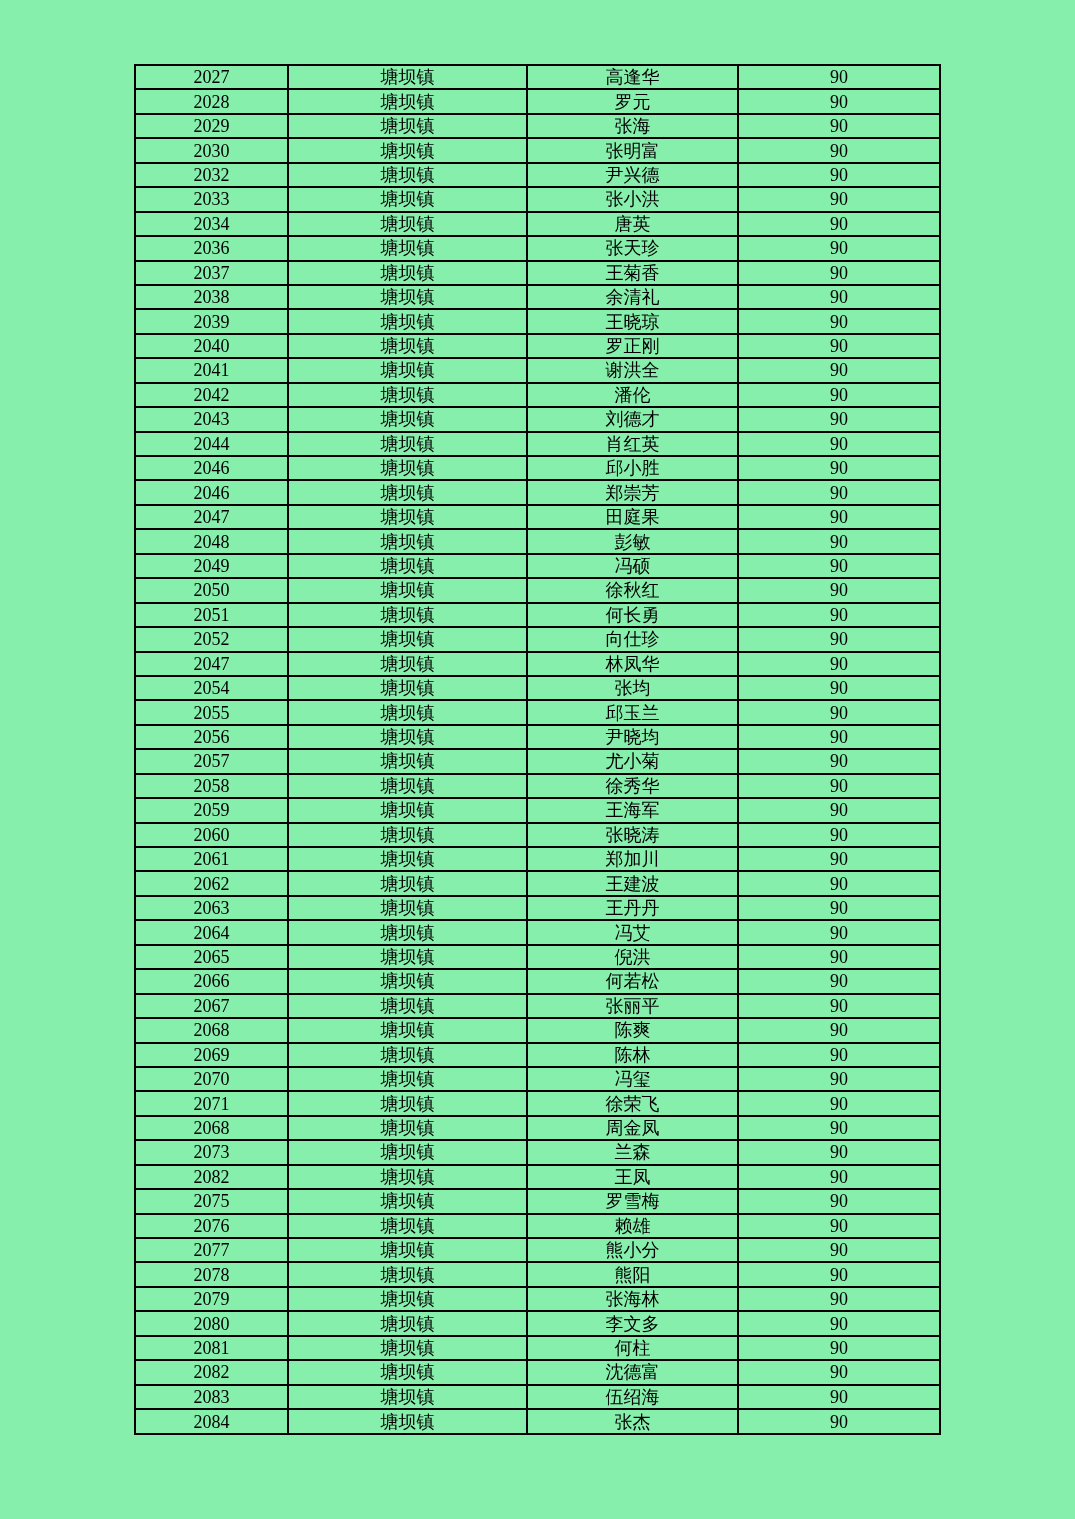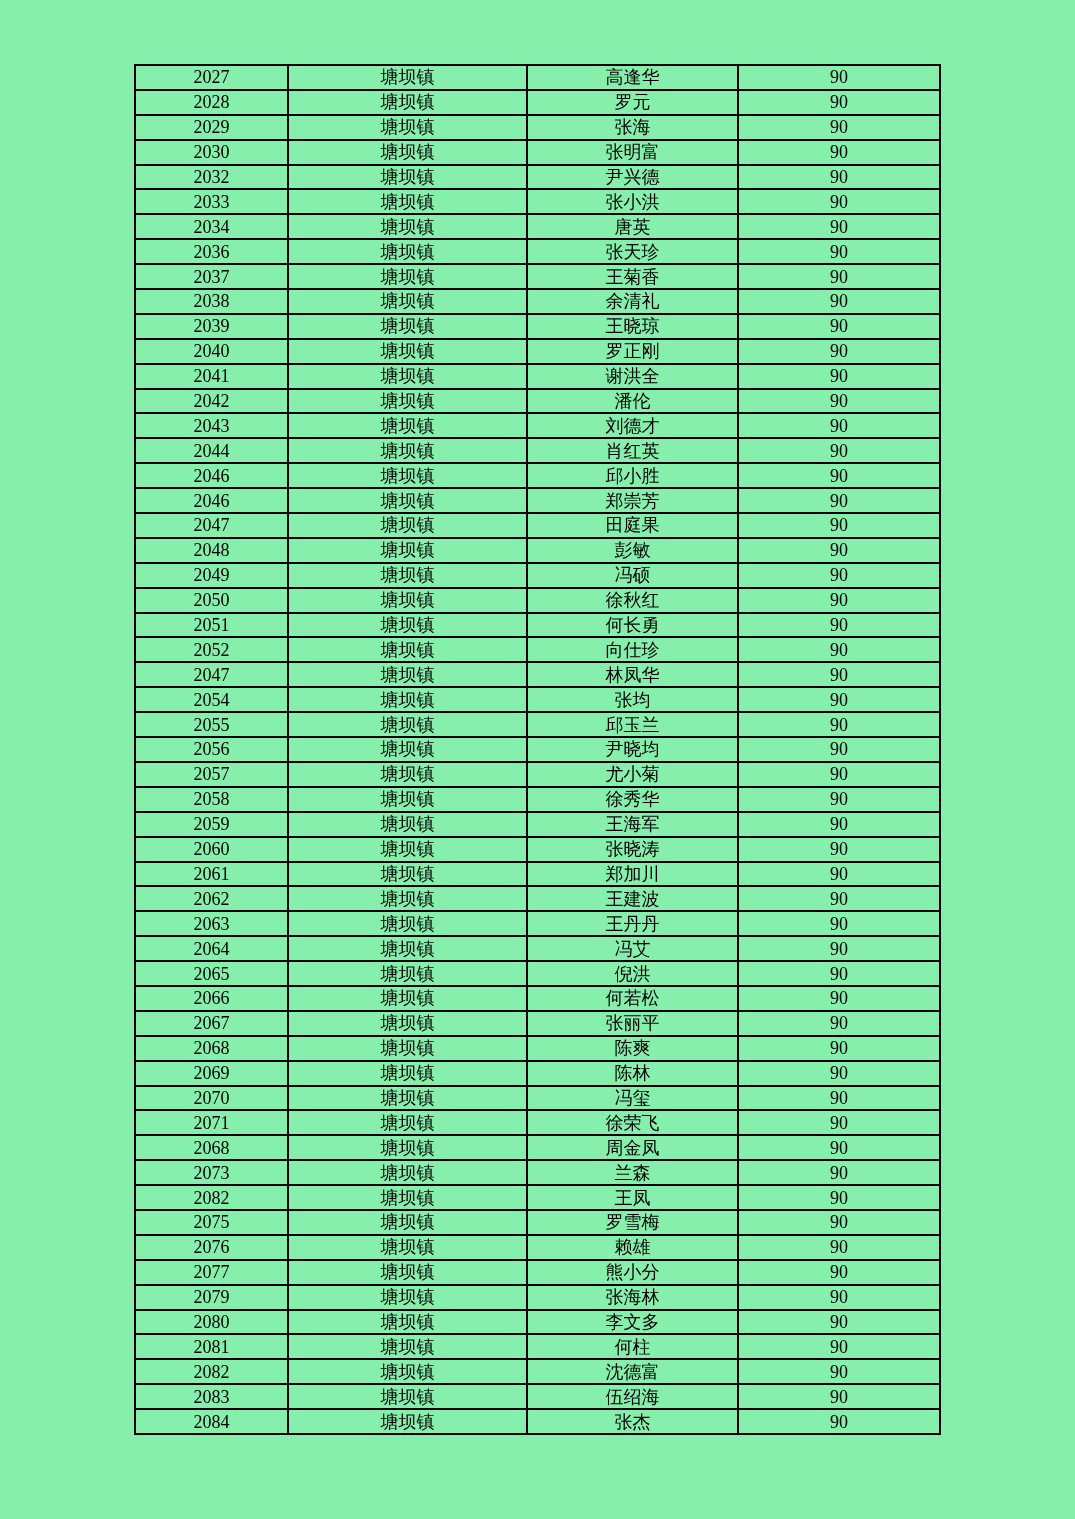--- a/index.html
+++ b/index.html
@@ -340,20 +340,26 @@
           <td>赖雄</td>
           <td>90</td>
         </tr>
         <tr>
           <td>2077</td>
           <td>塘坝镇</td>
           <td>熊小分</td>
           <td>90</td>
         </tr>
         <tr>
+          <td>2078</td>
+          <td>塘坝镇</td>
+          <td>熊阳</td>
+          <td>90</td>
+        </tr>
+        <tr>
           <td>2079</td>
           <td>塘坝镇</td>
           <td>张海林</td>
           <td>90</td>
         </tr>
         <tr>
           <td>2080</td>
           <td>塘坝镇</td>
           <td>李文多</td>
           <td>90</td>

